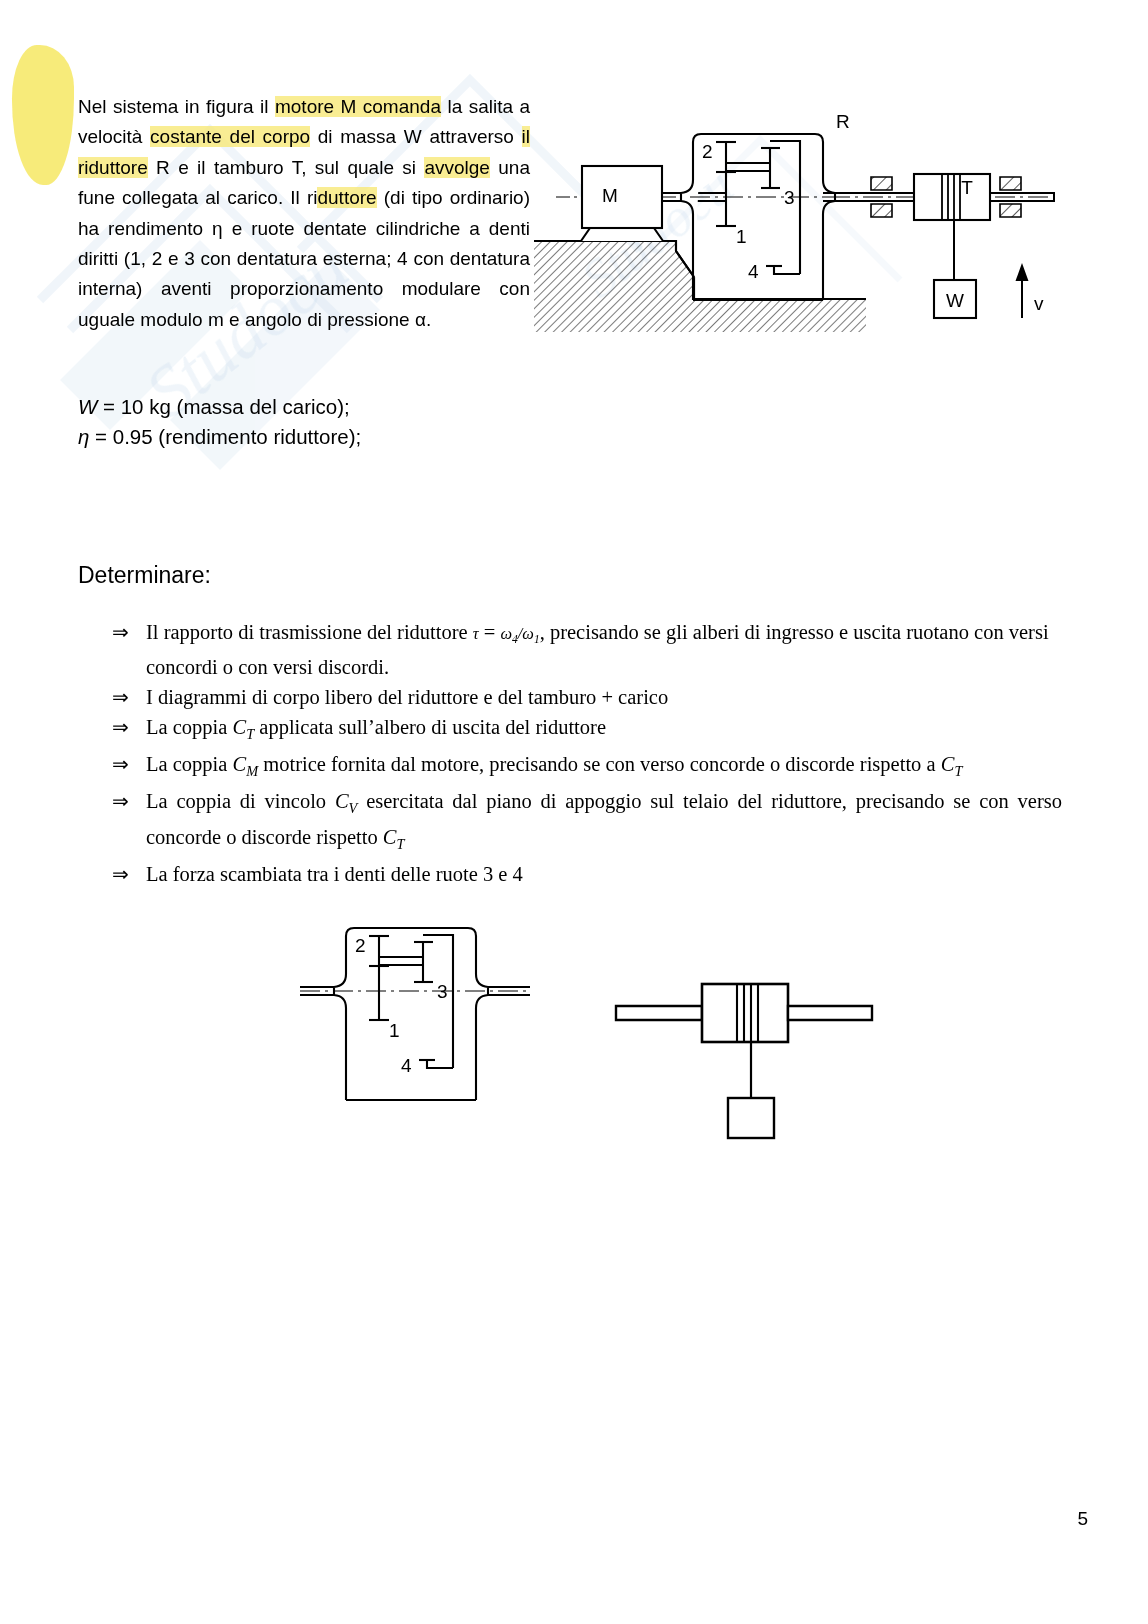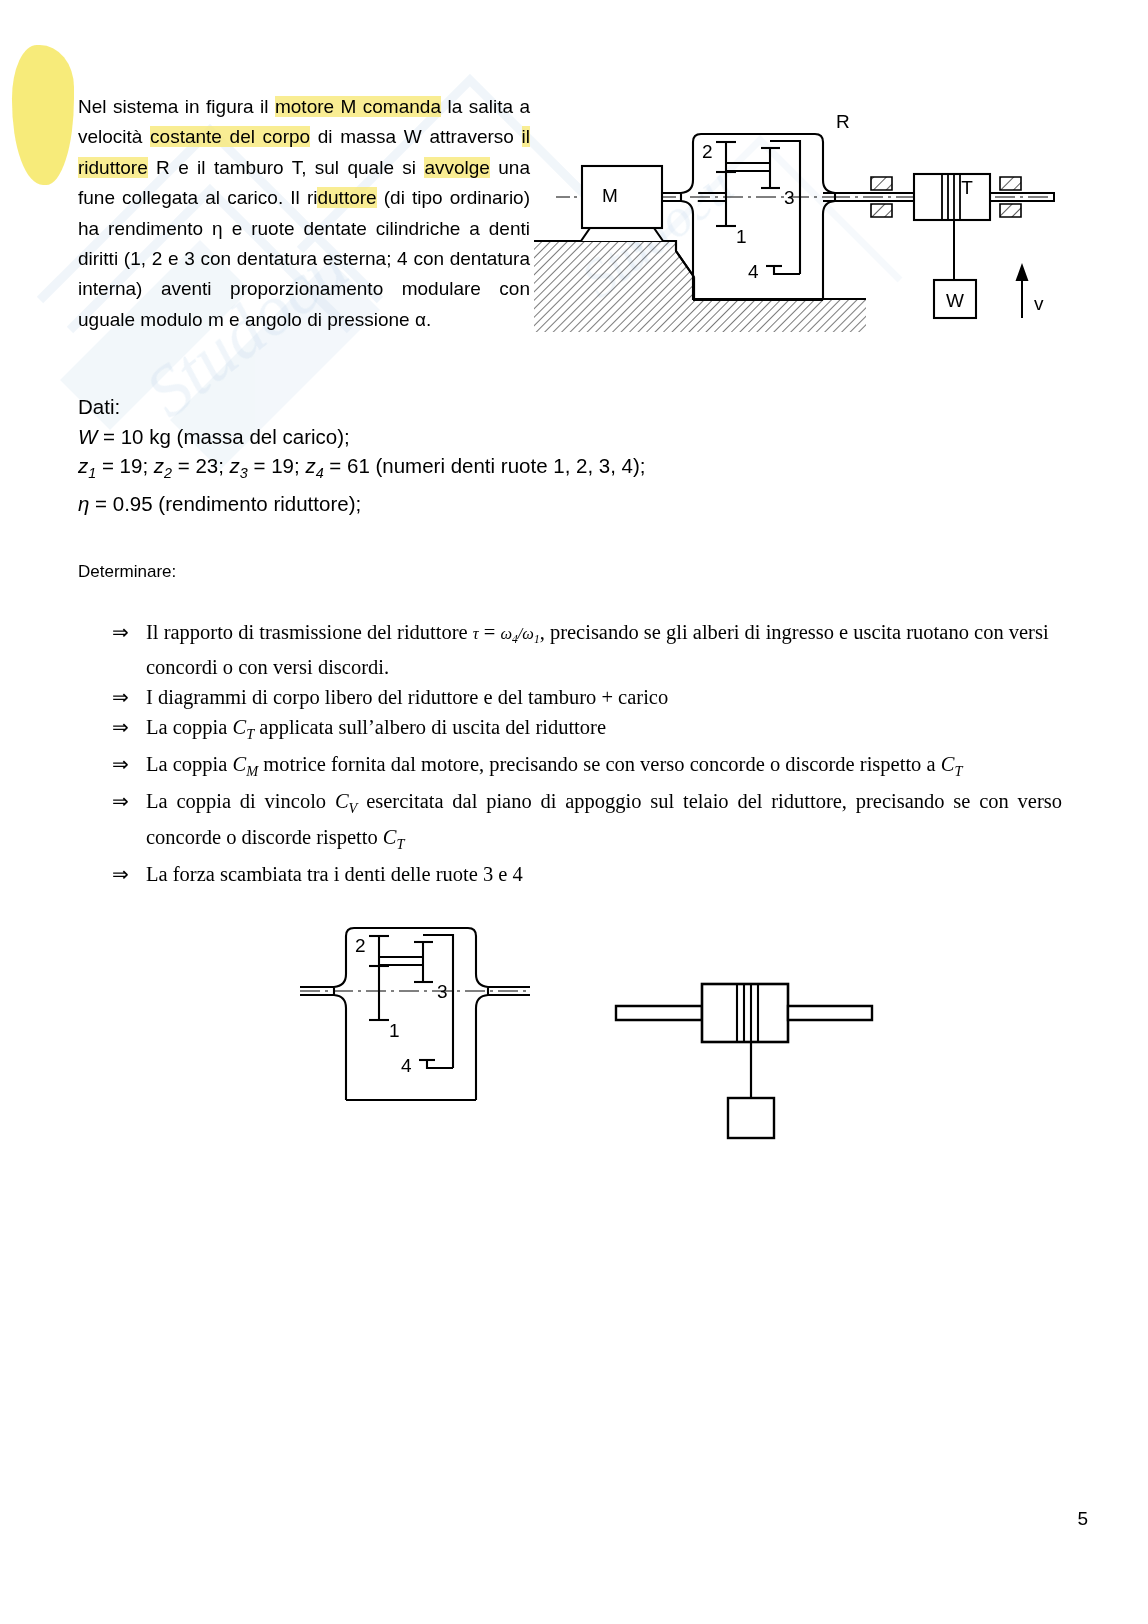--- a/index.html
+++ b/index.html
@@ -72,21 +72,21 @@
     width: 980px;
     font-size: 20.5px;
     line-height: 29.6px;
   }
   .dati .row { white-space: nowrap; }
 
   .determinare {
     position: absolute;
     left: 78px;
     top: 562px;
-    font-size: 17px;
+    font-size: 23px;
   }
 
   
   .bullets {
     position: absolute;
     left: 112px;
     top: 618px;
     width: 950px;
     font-size: 20.5px;
     line-height: 28px;
@@ -250,28 +250,22 @@
           <text x="172" y="58">2</text>
           <text x="206" y="143">1</text>
           <text x="254" y="104">3</text>
           <text x="218" y="178">4</text>
         </g>
       </svg>
     </div>
   </div>
 
   <div class="dati">
-    <div class="row">Dati:</div>
     <div class="row">
       <span class="it">W</span> = 10 kg (massa del carico);
-    </div>
-    <div class="row">
-      <span class="it">z<sub>1</sub></span> = 19; <span class="it">z<sub>2</sub></span> = 23;
-      <span class="it">z<sub>3</sub></span> = 19; <span class="it">z<sub>4</sub></span> = 61
-      (numeri denti ruote 1, 2, 3, 4);
     </div>
     <div class="row">
       <span class="it">η</span> = 0.95 (rendimento riduttore);
     </div>
   </div>
 
   <div class="determinare">Determinare:</div>
 
   <div class="bullets">
 

